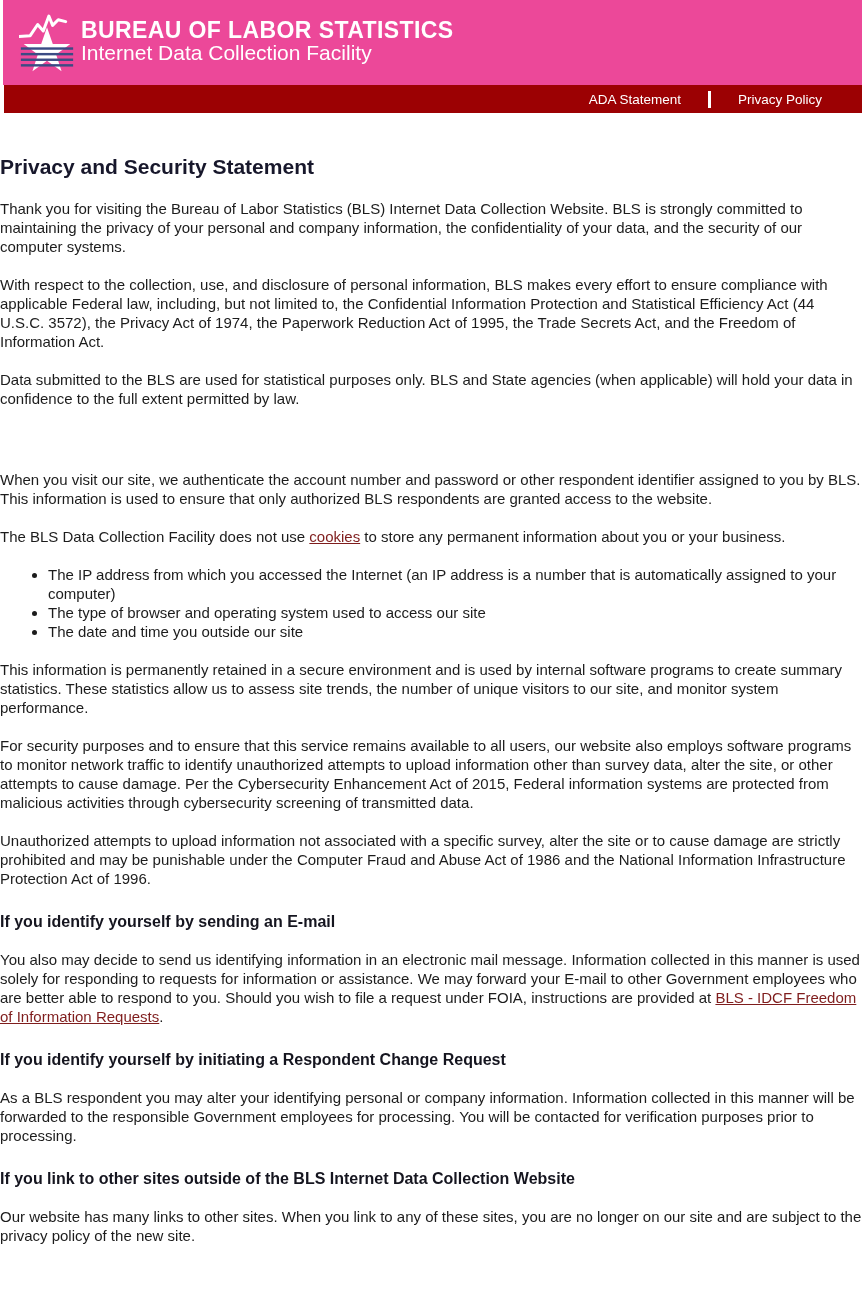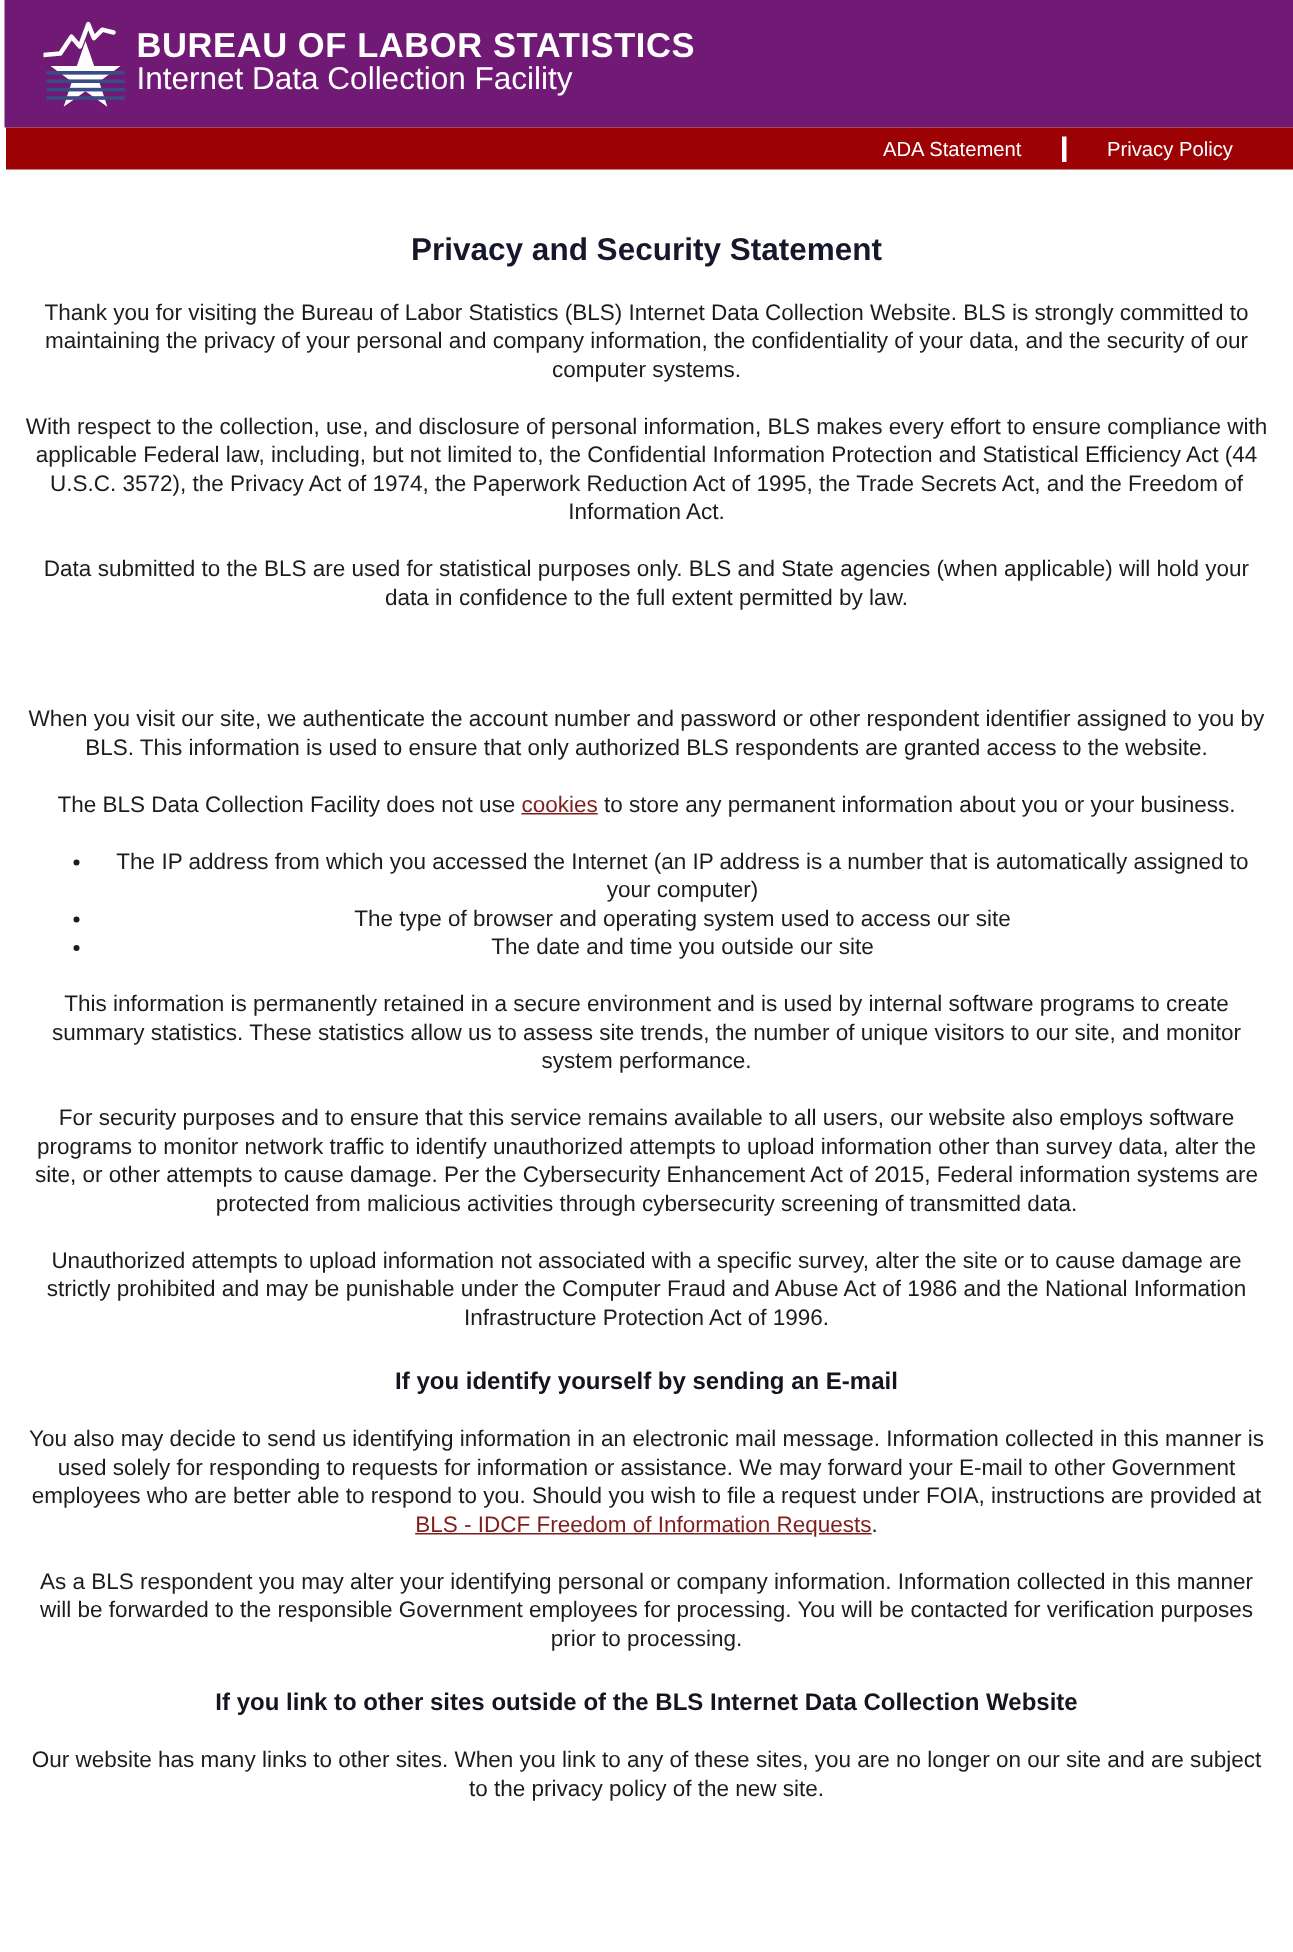--- a/index.html
+++ b/index.html
@@ -10,26 +10,26 @@
   }
   body {
     width: 862px;
     min-height: 1301px;
     font-family: "Liberation Sans", sans-serif;
     color: #1c1c1c;
   }
 
   
   .banner {
-    background: #701a75;
+    background: #ec4899;
     height: 85px;
     margin-left: 3px;
     display: flex;
     align-items: center;
-    padding-left: 26px;
+    padding-left: 16px;
     box-sizing: border-box;
   }
   .logo-wrap {
     width: 56px;
     height: 66px;
     flex: 0 0 auto;
     margin-top: 4px;
   }
   .header-text {
     margin-left: 6px;
@@ -66,22 +66,21 @@
   }
   .nav-sep {
     width: 3px;
     height: 17px;
     background: #ffffff;
     margin: 0 27px;
   }
 
   
   .content {
-    padding: 0 16px;
-    text-align: center;
+    padding: 0 0;
   }
   h1 {
     font-size: 21px;
     font-weight: bold;
     color: #17172b;
     margin: 42px 0 20px 0;
   }
   .content p {
     font-size: 15px;
     line-height: 19px;
@@ -166,20 +165,21 @@
   <p>This information is permanently retained in a secure environment and is used by internal software programs to create summary statistics. These statistics allow us to assess site trends, the number of unique visitors to our site, and monitor system performance.</p>
 
   <p>For security purposes and to ensure that this service remains available to all users, our website also employs software programs to monitor network traffic to identify unauthorized attempts to upload information other than survey data, alter the site, or other attempts to cause damage. Per the Cybersecurity Enhancement Act of 2015, Federal information systems are protected from malicious activities through cybersecurity screening of transmitted data.</p>
 
   <p>Unauthorized attempts to upload information not associated with a specific survey, alter the site or to cause damage are strictly prohibited and may be punishable under the Computer Fraud and Abuse Act of 1986 and the National Information Infrastructure Protection Act of 1996.</p>
 
   <h3>If you identify yourself by sending an E-mail</h3>
 
   <p><span>You also may decide to send us identifying information in an electronic mail message. Information collected in this manner is used solely for responding to requests for information or assistance. We may forward your E-mail to other Government employees who are better able to respond to you. Should you wish to file a request under FOIA, instructions are provided at </span><a href="#" class="textlink">BLS - IDCF Freedom of Information Requests</a><span>.</span></p>
 
+  <h3>If you identify yourself by initiating a Respondent Change Request</h3>
 
   <p>As a BLS respondent you may alter your identifying personal or company information. Information collected in this manner will be forwarded to the responsible Government employees for processing. You will be contacted for verification purposes prior to processing.</p>
 
   <h3>If you link to other sites outside of the BLS Internet Data Collection Website</h3>
 
   <p>Our website has many links to other sites. When you link to any of these sites, you are no longer on our site and are subject to the privacy policy of the new site.</p>
 
 </div>
 
 </body></html>

